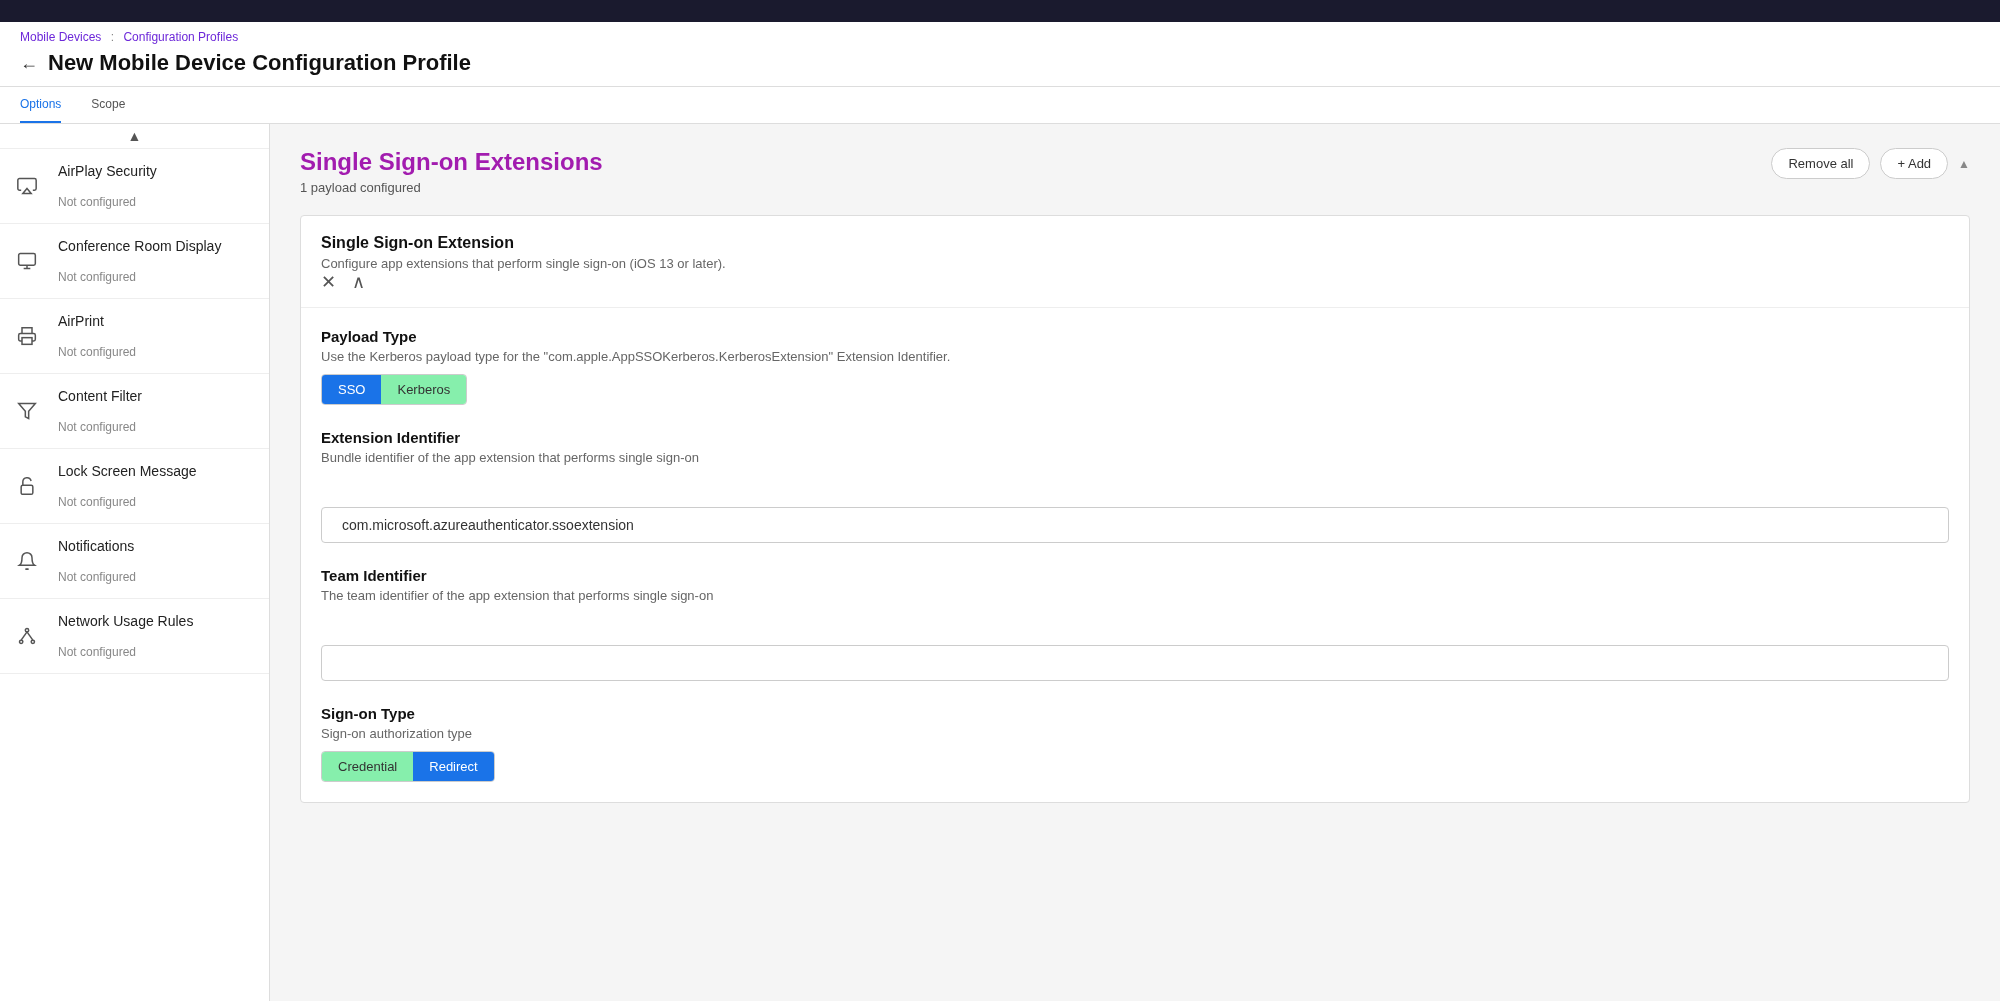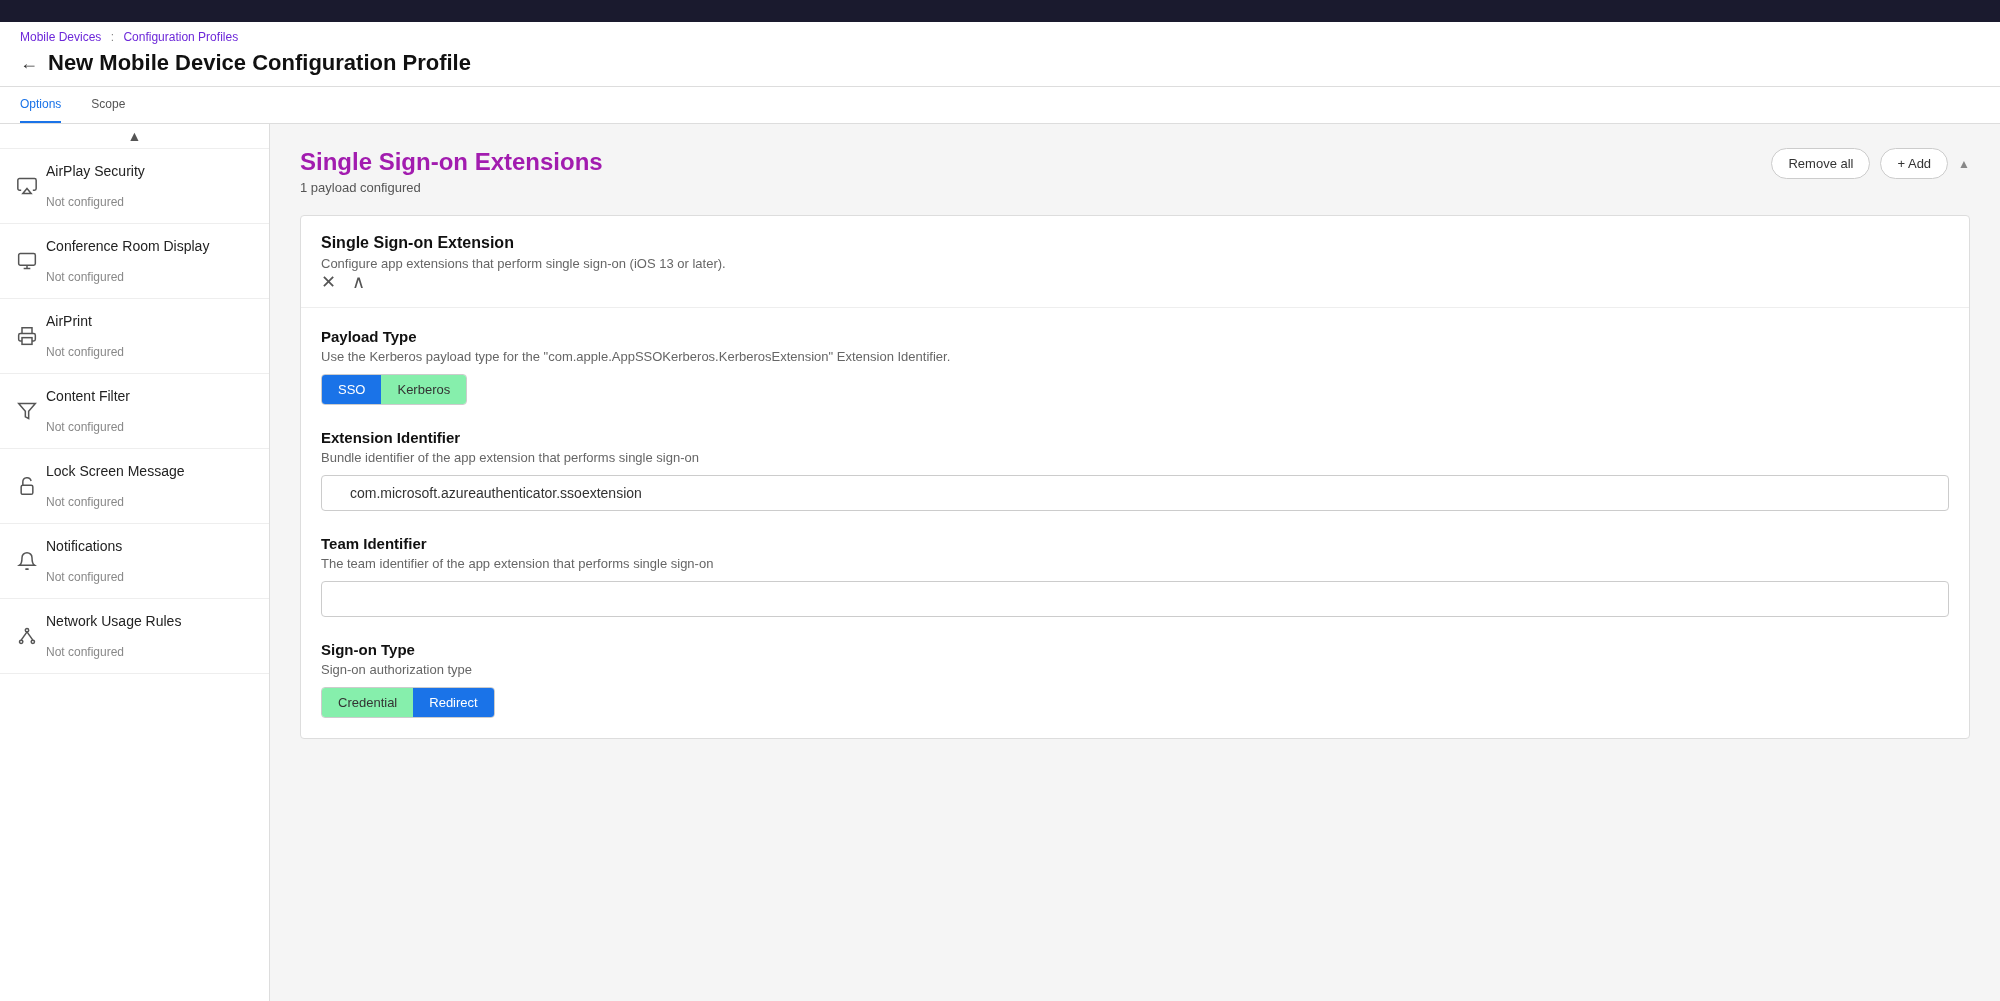--- a/index.html
+++ b/index.html
@@ -16,21 +16,21 @@
     .page-title h1 { font-size: 22px; font-weight: 600; color: #111; }
 
     .tabs-bar { background: #fff; padding: 0 20px; border-bottom: 1px solid #ddd; display: flex; gap: 30px; }
     .tab { padding: 10px 0; font-size: 12px; cursor: pointer; color: #555; border-bottom: 2px solid transparent; }
     .tab.active { color: #1a73e8; border-bottom: 2px solid #1a73e8; font-weight: 500; }
 
     .main-layout { display: flex; height: calc(100vh - 110px); }
 
     
     .sidebar { width: 270px; background: #fff; border-right: 1px solid #ddd; overflow-y: auto; flex-shrink: 0; }
-    .sidebar-item { display: flex; align-items: center; gap: 8px; padding: 14px 16px; border-bottom: 1px solid #eee; cursor: pointer; }
+    .sidebar-item { display: flex; align-items: center; gap: 20px; padding: 14px 16px; border-bottom: 1px solid #eee; cursor: pointer; }
     .sidebar-item .icon { width: 22px; height: 22px; color: #555; display: flex; align-items: center; justify-content: center; flex-shrink: 0; }
     .sidebar-item .item-text .item-title { font-size: 14px; color: #222; font-weight: 500; }
     .sidebar-item .item-text .item-status { font-size: 12px; color: #888; margin-top: 16px; }
 
     
     .content-area { flex: 1; overflow-y: auto; padding: 24px 30px; background: #f5f5f5; position: relative; }
 
     .content-header { display: flex; align-items: flex-start; justify-content: space-between; margin-bottom: 20px; }
     .content-header-left h2 { font-size: 24px; font-weight: 600; color: #a21caf; }
     .content-header-left .payload-count { font-size: 13px; color: #555; margin-top: 4px; }
@@ -52,21 +52,21 @@
     .field-section:last-child { margin-bottom: 0; }
     .field-label { font-size: 15px; font-weight: 600; color: #111; margin-bottom: 4px; }
     .field-desc { font-size: 13px; color: #666; margin-bottom: 10px; }
 
     
     .toggle-group { display: inline-flex; border: 1px solid #ccc; border-radius: 4px; overflow: hidden; }
     .toggle-btn { padding: 7px 16px; font-size: 13px; cursor: pointer; border: none; background: #86efac; color: #333; }
     .toggle-btn.active { background: #1a73e8; color: #fff; }
 
     
-    .text-input { width: 100%; padding: 9px 28px; border: 1px solid #ccc; border-radius: 4px; font-size: 14px; color: #333; background: #fff; }
+    .text-input { width: 100%; padding: 9px 20px; border: 1px solid #ccc; border-radius: 4px; font-size: 14px; color: #333; background: #fff; margin-top: 32px; }
 
     
     .sidebar::-webkit-scrollbar { width: 6px; }
     .sidebar::-webkit-scrollbar-thumb { background: #ccc; border-radius: 3px; }
     .content-area::-webkit-scrollbar { width: 8px; }
     .content-area::-webkit-scrollbar-thumb { background: #ccc; border-radius: 4px; }
 
     
     .sidebar-up-btn { text-align: center; padding: 4px; cursor: pointer; color: #555; border-bottom: 1px solid #eee; }
   </style>

